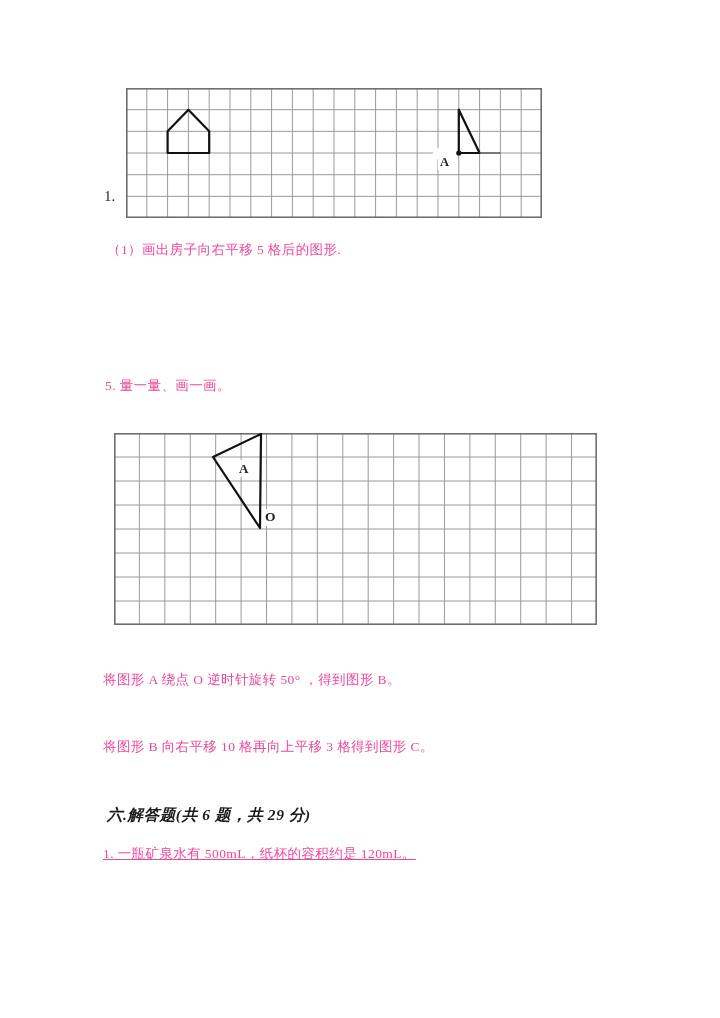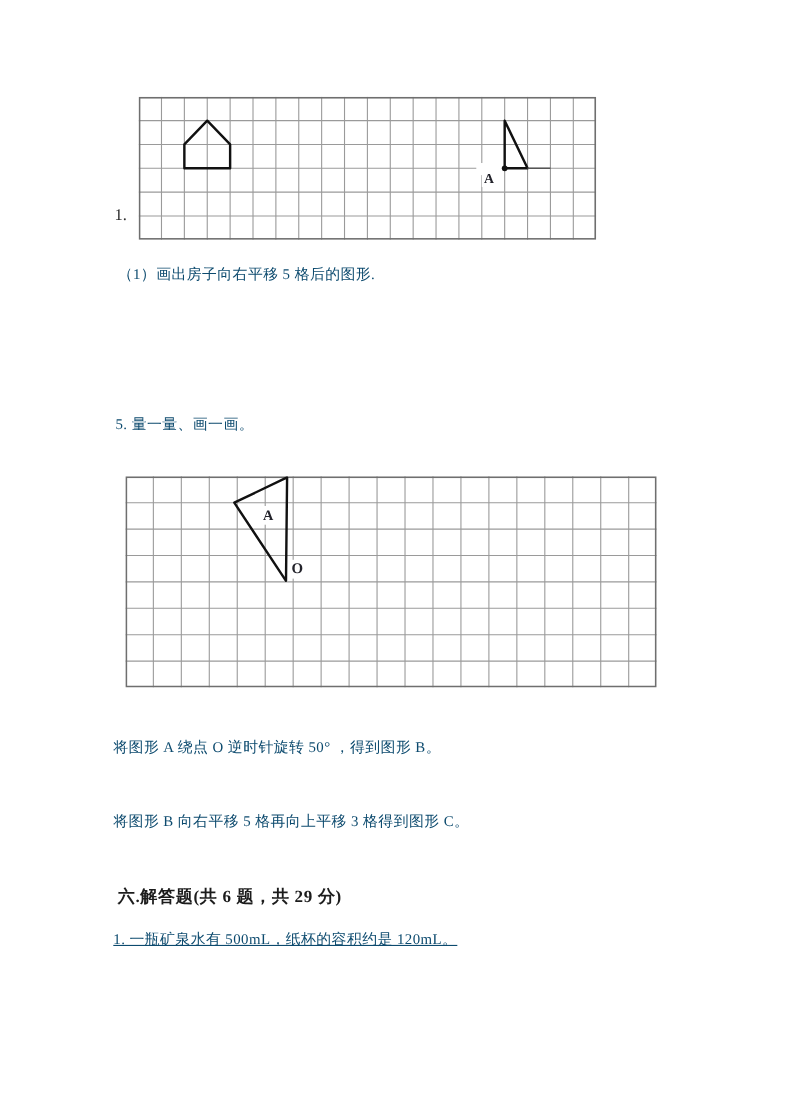--- a/index.html
+++ b/index.html
@@ -6,21 +6,21 @@
   .page{
     position:relative;
     width:720px;height:1018px;
     background:#ffffff;
     font-family:"Liberation Serif","DejaVu Serif",serif;
     overflow:hidden;
   }
   .t{
     position:absolute;
     font-size:13.5px;
-    color:#0c4a6e;
+    color:#ec4899;
     letter-spacing:0.4px;
     white-space:nowrap;
     line-height:1.4;
   }
   .qnum{
     position:absolute;
     font-size:15px;
     color:#2a2a2a;
   }
   .sec-title{
@@ -118,18 +118,18 @@
       <line x1="0" y1="168.00" x2="482.98" y2="168.00" stroke="#9a9a9a" stroke-width="1"></line>
       <rect x="0.8" y="0.8" width="481.38" height="190.4" fill="none" stroke="#6f6f6f" stroke-width="1.6"></rect>
       <rect x="120" y="27" width="19" height="17" fill="#ffffff"></rect>
       <rect x="148" y="76" width="18" height="17" fill="#ffffff"></rect>
       <polygon points="147,1 99,24 146,95" fill="none" stroke="#111111" stroke-width="2.2" stroke-linejoin="round"></polygon>
     </svg>
   <span class="pt-label" style="left:237px;top:461px;">A</span>
   <span class="pt-label" style="left:263px;top:509px;font-size:13.5px;">O</span>
 
   <div class="t" style="left:103px;top:671px;">将图形 A 绕点 O 逆时针旋转 50° ，得到图形 B。</div>
-  <div class="t" style="left:103px;top:738px;">将图形 B 向右平移 5 格再向上平移 3 格得到图形 C。</div>
+  <div class="t" style="left:103px;top:738px;">将图形 B 向右平移 10 格再向上平移 3 格得到图形 C。</div>
 
-  <div class="sec-title" style="left:107px;top:805px;">六.解答题(共 6 题，共 29 分)</div>
+  <div class="sec-title" style="left:107px;top:805px;font-style:italic;">六.解答题(共 6 题，共 29 分)</div>
   <div class="t" style="left:103px;top:845px;text-decoration:underline;">1. 一瓶矿泉水有 500mL，纸杯的容积约是 120mL。</div>
 
 </div>
 
 </body></html>

